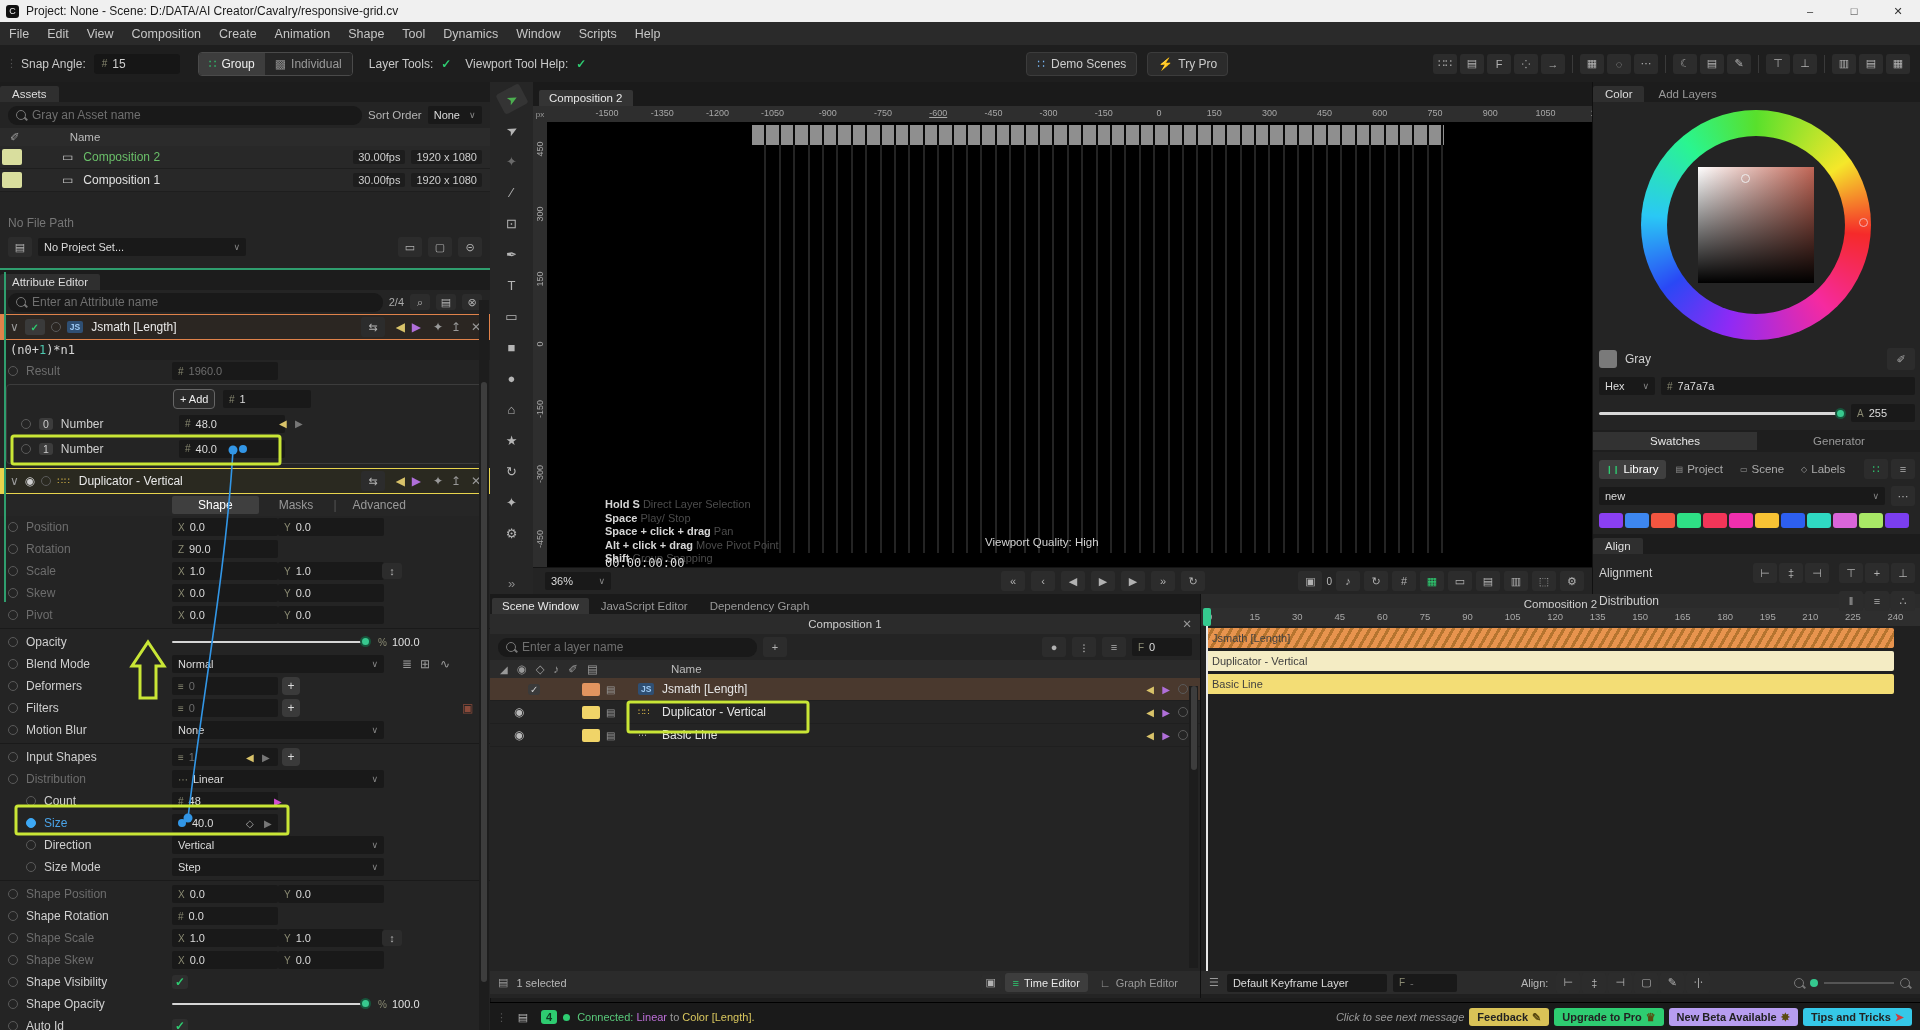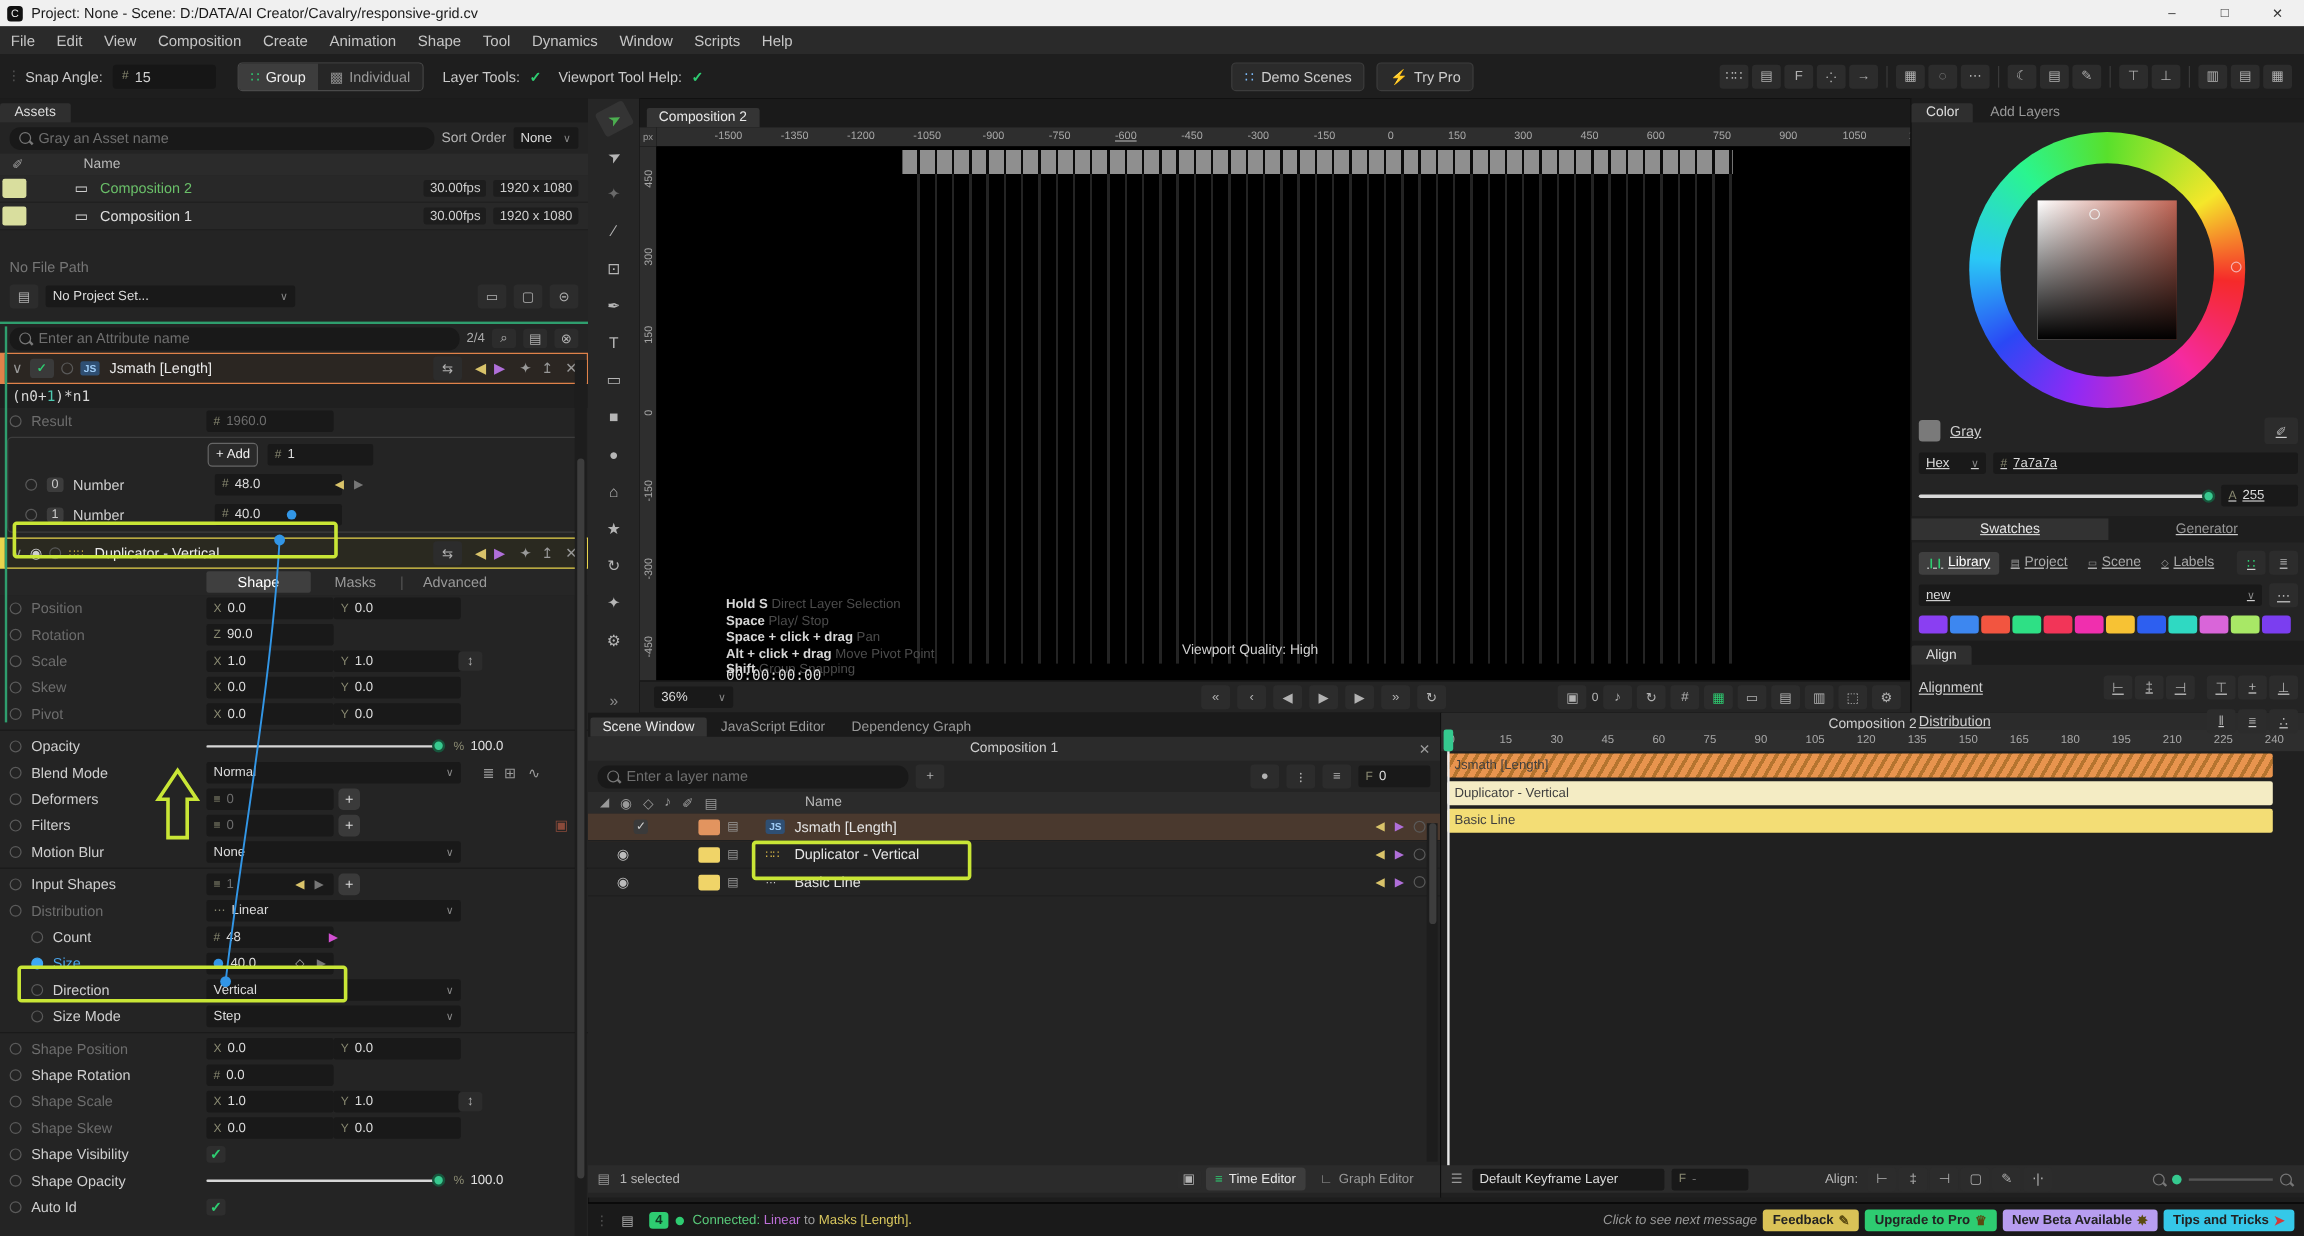--- a/index.html
+++ b/index.html
@@ -82,21 +82,21 @@
   .tlruler{position:absolute;left:0;top:14px;width:100%;height:18px;background:#2e2e2e;overflow:hidden;}
   .tltick{position:absolute;top:3px;color:#a8a8a8;font-size:9.5px;}
   
   #colorpanel{left:1592px;top:82px;width:328px;height:512px;background:#242424;border-left:1px solid #101010;}
   .ring{position:absolute;left:48px;top:28px;width:230px;height:230px;border-radius:50%;
         background:conic-gradient(from 0deg,#58e02c 0deg,#f5e72a 55deg,#f52a2a 95deg,#f52aa0 140deg,#8f2af5 195deg,#2a48f5 235deg,#2ac8f5 275deg,#2af58f 320deg,#58e02c 360deg);}
   .ringhole{position:absolute;left:26px;top:26px;width:178px;height:178px;border-radius:50%;background:#242424;}
   .sbsquare{position:absolute;left:105px;top:85px;width:116px;height:116px;
         background:linear-gradient(to bottom,rgba(0,0,0,0) 0%,#000 100%),linear-gradient(to right,#fff 0%,#c06555 100%);}
   .marker{position:absolute;width:9px;height:9px;border:1.5px solid #eee;border-radius:50%;box-sizing:border-box;}
-  .cp-row{position:absolute;left:0;width:100%;display:flex;align-items:center;padding:0 6px;box-sizing:border-box;text-decoration:underline;}
+  .cp-row{position:absolute;left:0;width:100%;display:flex;align-items:center;padding:0 6px;box-sizing:border-box;}
   .ctab{flex:1;text-align:center;padding:3px 0;font-size:11.5px;}
   .libbtn{display:flex;align-items:center;gap:4px;height:19px;padding:0 7px;border-radius:3px;font-size:11.5px;}
   .palsw{width:24px;height:15px;border-radius:3px;flex:none;}
   
   #statusbar{left:490px;top:1002px;width:1430px;height:28px;background:#1a1a1a;border-top:1px solid #000;display:flex;align-items:center;font-size:11px;}
   .statbtn{height:18px;display:flex;align-items:center;gap:4px;padding:0 8px;border-radius:3px;color:#222;font-weight:bold;margin-left:5px;font-size:11px;}
   .botbar{height:23px;background:#2b2b2b;display:flex;align-items:center;position:absolute;left:0;bottom:4px;width:100%;font-size:11px;color:#b8b8b8;}
   #overlay{position:absolute;left:0;top:0;width:1920px;height:1030px;pointer-events:none;z-index:50;}
   .scrollbar{position:absolute;background:#1d1d1d;}
   .thumb{position:absolute;background:#3d3d3d;border-radius:3px;}
@@ -227,20 +227,23 @@
         <span>No Project Set...</span>
           <span class="caret">∨</span>
       </div>
       <div style="flex:1"></div>
       <div class="icobtn">▭</div>
       <div class="icobtn">▢</div>
       <div class="icobtn">⊝</div>
     </div>
     <div style="height:8px"></div>
     <div style="height:2px;background:#2f9e6e"></div>
+    <div class="ptab">
+      <div class="tab">Attribute Editor</div>
+    </div>
     <div class="searchrow" style="height:24px">
       <div class="searchbox">
         <span class="mag"></span>
         <span>Enter an Attribute name</span>
       </div>
       <span style="color:#aaa;font-size:11px">2/4</span>
       <div class="icobtn" style="min-width:16px;height:16px">⌕</div>
       <div class="icobtn" style="min-width:16px;height:16px">▤</div>
       <div class="icobtn" style="min-width:16px;height:16px">⊗</div>
     </div>
@@ -918,21 +921,21 @@
   </div>
 
   <div id="statusbar" class="abs">
     <span class="grip">⋮</span>
     <span class="icobtn" style="background:none">▤</span>
     <span style="background:#2ecc71;color:#0e3a22;font-weight:bold;border-radius:3px;padding:1px 5px;margin:0 6px">4</span>
     <span style="width:7px;height:7px;border-radius:50%;background:#2ecc71;display:inline-block;margin-right:7px"></span>
     <span style="color:#59c97a">Connected:</span>&nbsp;
     <span style="color:#bd6fd8">Linear</span>&nbsp;
     <span style="color:#9a9a9a">to</span>&nbsp;
-    <span style="color:#d9c75e">Masks [Length].</span>
+    <span style="color:#d9c75e">Color [Length].</span>
     <div style="margin-left:auto;display:flex;align-items:center;padding-right:8px">
       <span style="font-style:italic;color:#999">Click to see next message</span>
       <span id="status-buttons" style="display:flex">
           <span class="statbtn" style="background: rgb(217, 194, 87);">
             <span>Feedback</span>
             <span style="color: rgb(90, 74, 16);">✎</span>
           </span>
           <span class="statbtn" style="background: rgb(46, 204, 113);">
             <span>Upgrade to Pro</span>
             <span style="color: rgb(90, 74, 16);">♛</span>

